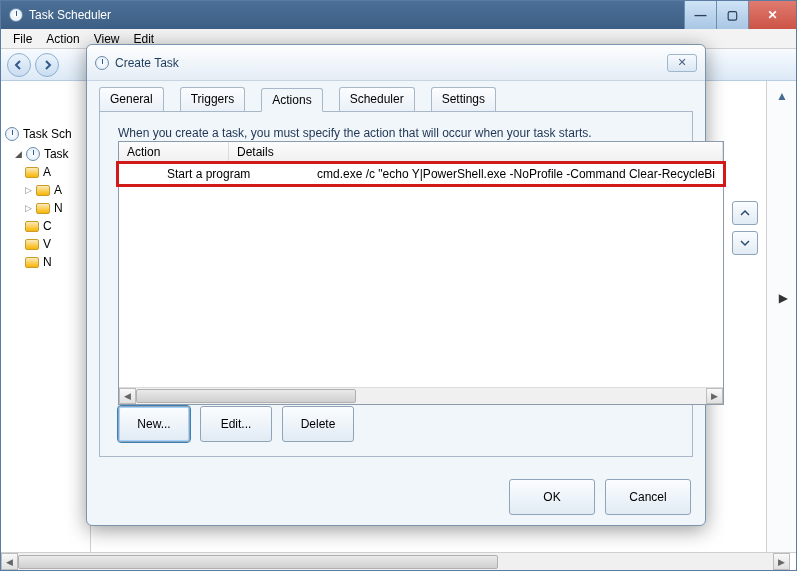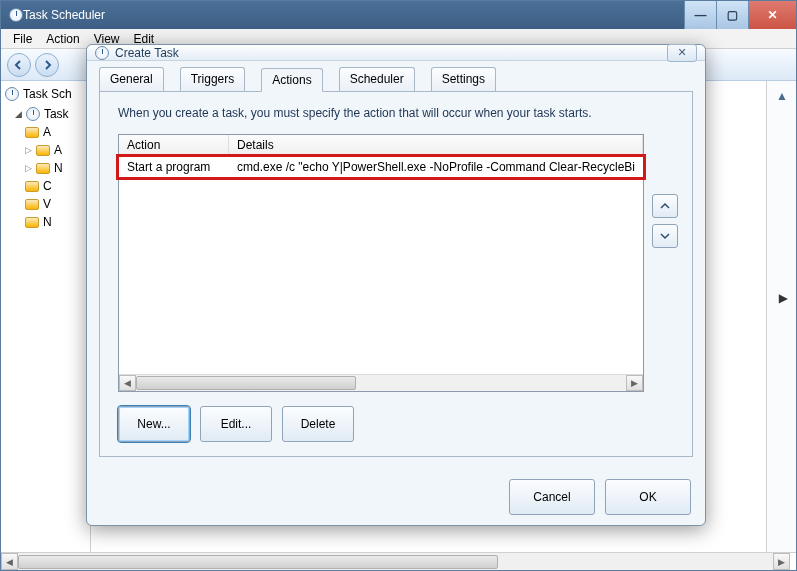--- a/index.html
+++ b/index.html
@@ -3,75 +3,75 @@
 <meta charset="utf-8">
 <style>
   * { box-sizing: border-box; font-family: "Segoe UI", Tahoma, sans-serif; font-size: 12px; }
   body { margin: 0; background: #fff; }
 
   
   .main-window { width: 797px; height: 571px; border: 1px solid #5a7ca0; position: relative;
     display: flex; flex-direction: column; background: #fff; }
   .titlebar { height: 28px; background: linear-gradient(#4b6f97,#3e5f85);
     display: flex; align-items: center; color: #fff; }
-  .titlebar .title { flex: 1; display: flex; align-items: flex-end; gap: 0; padding-left: 8px; }
+  .titlebar .title { flex: 1; display: flex; align-items: flex-end; gap: 6px; padding-left: 8px; }
   .titlebar .ctrls { display: flex; height: 100%; }
   .win-btn { width: 32px; display:flex; align-items:center; justify-content:center;
      background: linear-gradient(#cfe3f6,#a9c6e4); border-left:1px solid #6c8cae; color:#2c405b; font-weight:bold; }
   .win-btn.close { width:48px; background: linear-gradient(#e07a6f,#cc5446); color:#fff; }
   .menubar { height:20px; background:#f3f3f3; border-bottom:1px solid #d0d0d0;
      display:flex; align-items:center; gap:2px; padding:0 6px; }
   .menubar span { padding:2px 6px;text-align:center; }
   .toolbar { height:32px; background:linear-gradient(#f7fbff,#dce9f6); border-bottom:1px solid #b7cde2;
      display:flex; align-items:center; gap:4px; padding:0 6px; }
   .nav-arrow { width:24px;height:24px;border:1px solid #8faed0;border-radius:12px;
      background:linear-gradient(#eaf3fc,#c9ddf1); display:flex;align-items:center;justify-content:center;
      color:#2f5a8a;font-weight:bold;}
   .main-body { flex:1; display:flex; position:relative; }
   .left-pane { width:90px; min-width:90px; border-right:1px solid #d0d0d0; padding:6px 4px; overflow:hidden; }
-  .tree-root {display:flex;align-items:center;gap:4px;margin-bottom:4px;}
+  .tree-root {display:flex;align-items:center;gap:4px;margin-bottom:4px;margin-top:40px;}
   .tree-kids {margin-left:10px;}
   .tree-item{display:flex;align-items:center;gap:4px;height:18px;white-space:nowrap;overflow:hidden;}
   .folder-icon{width:14px;height:11px;background:linear-gradient(#fceabb,#f8b500);border:1px solid #c99c2e;border-radius:2px;}
   .clock-icon{width:14px;height:14px;border:1px solid #6c8cae;border-radius:50%;
      background:radial-gradient(#fff,#dce9f6);position:relative;}
   .clock-icon::after{content:"";position:absolute;width:1px;height:5px;background:#2f5a8a;left:6px;top:2px;}
   .center-pane{flex:1; background:#fff; position:relative;}
   .right-pane{width:30px;border-left:1px solid #d0d0d0;background:#f9fbfd;position:relative;}
   .right-pane .collapse{position:absolute;top:8px;right:8px;color:#4a6b90;}
   .right-pane .expand{position:absolute;top:210px;right:8px;color:#333;}
   .statusbar-scroll{height:18px;display:flex;align-items:stretch;border-top:1px solid #d0d0d0;}
   .hscroll-track{flex:1;background:#f0f0f0;display:flex;align-items:center;}
   .hscroll-btn{width:17px;height:100%;background:linear-gradient(#f8f8f8,#e0e0e0);border:1px solid #bcbcbc;display:flex;align-items:center;justify-content:center;font-size:9px;color:#666;}
   .hscroll-thumb{width:480px;height:14px;margin-left:0;background:linear-gradient(#eaeaea,#d0d0d0);border:1px solid #b0b0b0;border-radius:2px;}
   .hscroll-gap{width:6px;}
 
   
   .dialog{position:absolute;left:85px;top:43px;width:620px;height:482px;
      border:1px solid #7c94ab;background:#f1f6fb;border-radius:6px;
      box-shadow:0 4px 20px rgba(0,0,0,0.4);display:flex;flex-direction:column;}
-  .dlg-title{height:16px;background:linear-gradient(#fdfefe,#e4edf6);border-bottom:1px solid #c6d3e1;
+  .dlg-title{height:36px;background:linear-gradient(#fdfefe,#e4edf6);border-bottom:1px solid #c6d3e1;
      border-radius:6px 6px 0 0;display:flex;align-items:center;padding:0 8px;gap:6px;color:#1f3c5c;}
   .dlg-title .spacer{flex:1;}
   .dlg-close{width:30px;height:18px;border:1px solid #9fb6cc;border-radius:3px;
      background:linear-gradient(#f6fafe,#dbe7f3);display:flex;align-items:center;justify-content:center;font-size:11px;color:#4a6280;}
   .dlg-body{flex:1;padding:6px 12px 12px 12px;display:flex;flex-direction:column;}
   .tabs{display:flex;gap:17px;}
   .tab{padding:4px 10px;border:1px solid #a9b8c8;border-bottom:none;background:linear-gradient(#fcfdff,#e9f0f7);
      margin-right:-1px;border-radius:3px 3px 0 0;white-space:nowrap;}
   .tab.active{background:#f1f6fb;border-bottom:1px solid #f1f6fb;position:relative;top:1px;}
-  .tab-pane{border:1px solid #a9b8c8;flex:1;background:#f1f6fb;padding:14px 18px;display:flex;flex-direction:column;gap:14px;}
+  .tab-pane{border:1px solid #a9b8c8;flex:1;background:#f1f6fb;padding:14px 18px;display:flex;flex-direction:column;gap:1px;}
   .desc-text{color:#1f3553;}
   .list-area{display:flex;gap:8px;flex:1;}
   .list-box{flex:1;border:1px solid #8c9bab;background:#fff;display:flex;flex-direction:column;}
   .list-header{display:flex;border-bottom:1px solid #dcdcdc;height:22px;background:linear-gradient(#fcfcfc,#efefef);}
   .list-header .col{padding:3px 8px;border-right:1px solid #dcdcdc;}
   .col-a{width:110px;} .col-b{flex:1;}
   .list-row{display:flex;height:20px;align-items:center;}
-  .list-row .cell{padding:2px 8px;white-space:nowrap;overflow:hidden;}
+  .list-row .cell{padding:2px 8px;white-space:nowrap;overflow:hidden;margin-left:40px;}
   .highlight-box{border:3px solid #d11919;margin:-3px;}
   .row-fill{flex:1;}
   .list-hscroll{height:17px;background:#f0f0f0;display:flex;align-items:stretch;border-top:1px solid #dcdcdc;}
   .list-hscroll .thumb{flex:0 0 220px;margin:1px 0;background:linear-gradient(#eaeaea,#cfcfcf);border:1px solid #b0b0b0;border-radius:2px;}
   .reorder-btns{width:28px;display:flex;flex-direction:column;gap:6px;justify-content:flex-start;margin-top:60px;}
   .sqbtn{width:26px;height:24px;border:1px solid #8fa4b8;border-radius:3px;
      background:linear-gradient(#fbfdff,#e1ebf4);display:flex;align-items:center;justify-content:center;color:#2e4d6e;}
   .row-btns{display:flex;gap:10px;}
   .btn{min-width:72px;height:36px;border:1px solid #8fa4b8;border-radius:3px;
      background:linear-gradient(#fbfdff,#e1ebf4);padding:16px 14px;display:flex;align-items:center;justify-content:center;}
@@ -229,18 +229,18 @@
         </div>
 
         <div class="row-btns">
           <div class="btn focus">New...</div>
           <div class="btn">Edit...</div>
           <div class="btn">Delete</div>
         </div>
       </div>
     </div>
     <div class="dlg-footer">
+      <div class="btn" style="min-width:86px">OK</div>
       <div class="btn" style="min-width:86px">Cancel</div>
-      <div class="btn" style="min-width:86px">OK</div>
     </div>
   </div>
 
 </div>
 
 </body></html>

